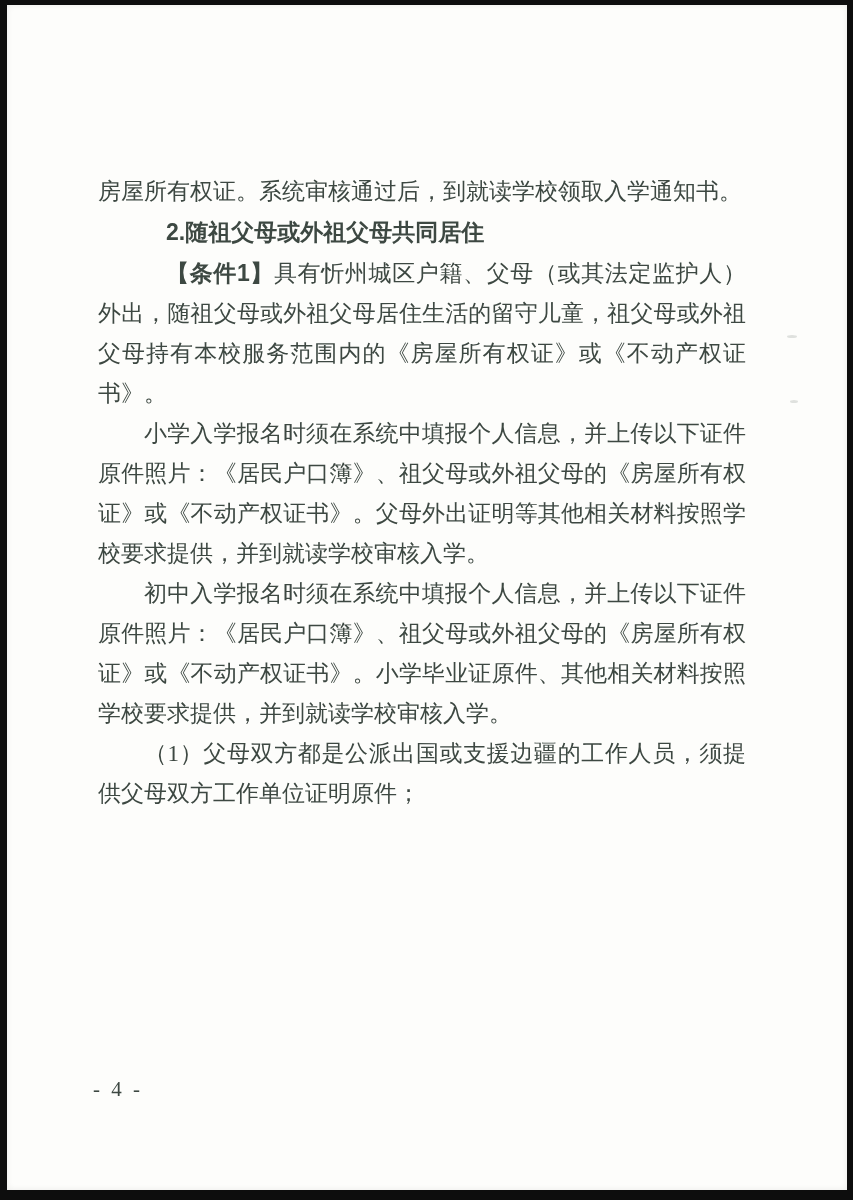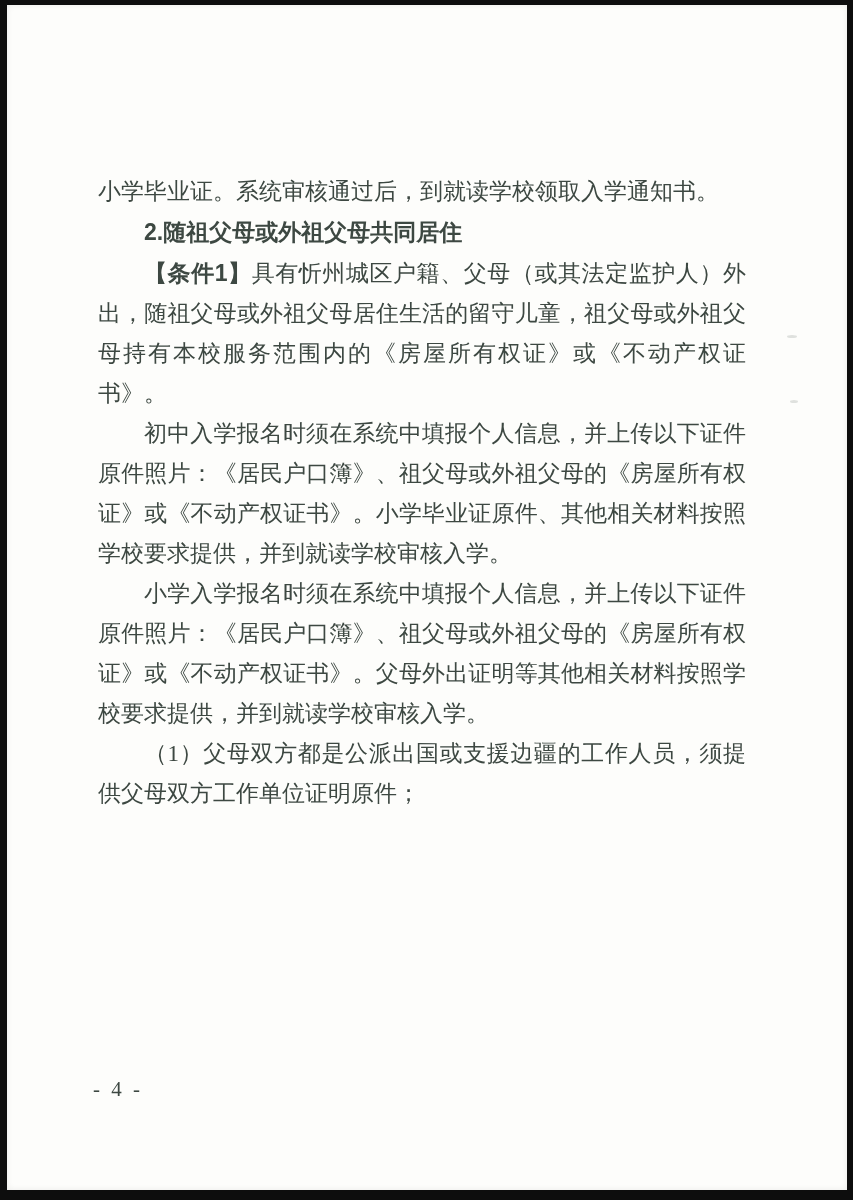--- a/index.html
+++ b/index.html
@@ -36,20 +36,21 @@
   }
   .para {
     margin: 0;
   }
   .para.indent {
     text-indent: 2em;
   }
   .hei {
     font-family: "Liberation Sans", "DejaVu Sans", sans-serif;
     font-weight: 700;
+    margin-left: 22px;
   }
   .song {
     font-weight: 400;
   }
   .page-number {
     position: absolute;
     left: 86px;
     top: 1072px;
     color: var(--ink, #3d4842);
     font-family: "Liberation Serif", "DejaVu Serif", serif;
@@ -65,24 +66,24 @@
   }
   .smudge.s1 { left: 780px; top: 330px; width: 10px; height: 3px; }
   .smudge.s2 { left: 783px; top: 395px; width: 8px; height: 3px; }
 </style>
 </head>
 <body>
 
 <div class="scan-frame">
   <div class="page">
     <div class="doc-body">
-        <p class="para"><span class="song">小学毕业证。系统审核通过后，到就读学校领取入学通知书。</span></p>
+        <p class="para"><span class="song">房屋所有权证。系统审核通过后，到就读学校领取入学通知书。</span></p>
         <p class="para indent"><span class="hei">2.随祖父母或外祖父母共同居住</span></p>
         <p class="para indent"><span class="hei">【条件1】</span><span class="song">具有忻州城区户籍、父母（或其法定监护人）外出，随祖父母或外祖父母居住生活的留守儿童，祖父母或外祖父母持有本校服务范围内的《房屋所有权证》或《不动产权证书》。</span></p>
+        <p class="para indent"><span class="song">小学入学报名时须在系统中填报个人信息，并上传以下证件原件照片：《居民户口簿》、祖父母或外祖父母的《房屋所有权证》或《不动产权证书》。父母外出证明等其他相关材料按照学校要求提供，并到就读学校审核入学。</span></p>
         <p class="para indent"><span class="song">初中入学报名时须在系统中填报个人信息，并上传以下证件原件照片：《居民户口簿》、祖父母或外祖父母的《房屋所有权证》或《不动产权证书》。小学毕业证原件、其他相关材料按照学校要求提供，并到就读学校审核入学。</span></p>
-        <p class="para indent"><span class="song">小学入学报名时须在系统中填报个人信息，并上传以下证件原件照片：《居民户口簿》、祖父母或外祖父母的《房屋所有权证》或《不动产权证书》。父母外出证明等其他相关材料按照学校要求提供，并到就读学校审核入学。</span></p>
         <p class="para indent"><span class="song">（1）父母双方都是公派出国或支援边疆的工作人员，须提供父母双方工作单位证明原件；</span></p>
       </div>
     <div class="page-number">- 4 -</div>
     <div class="smudge s1"></div>
     <div class="smudge s2"></div>
   </div>
 </div>
 
 </body></html>

